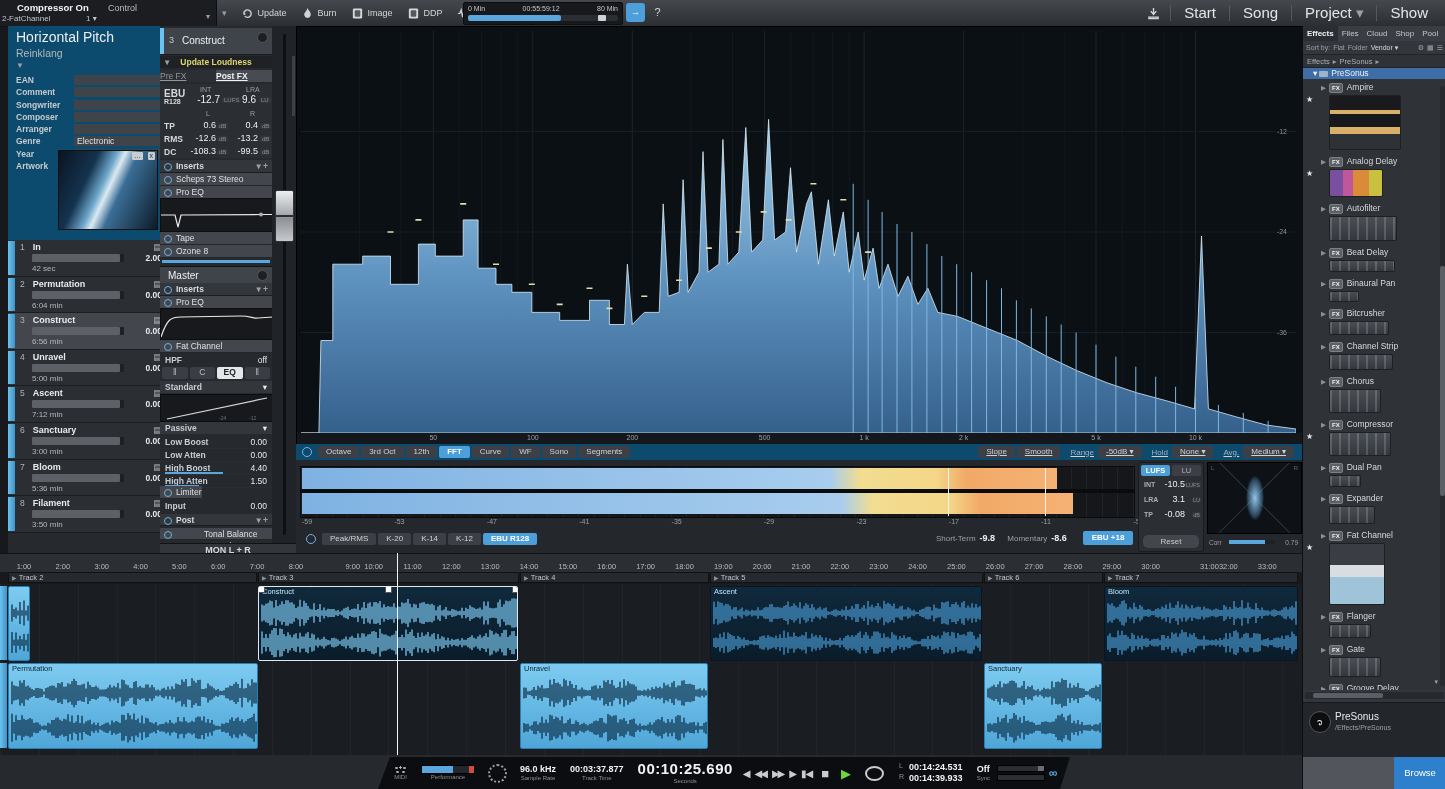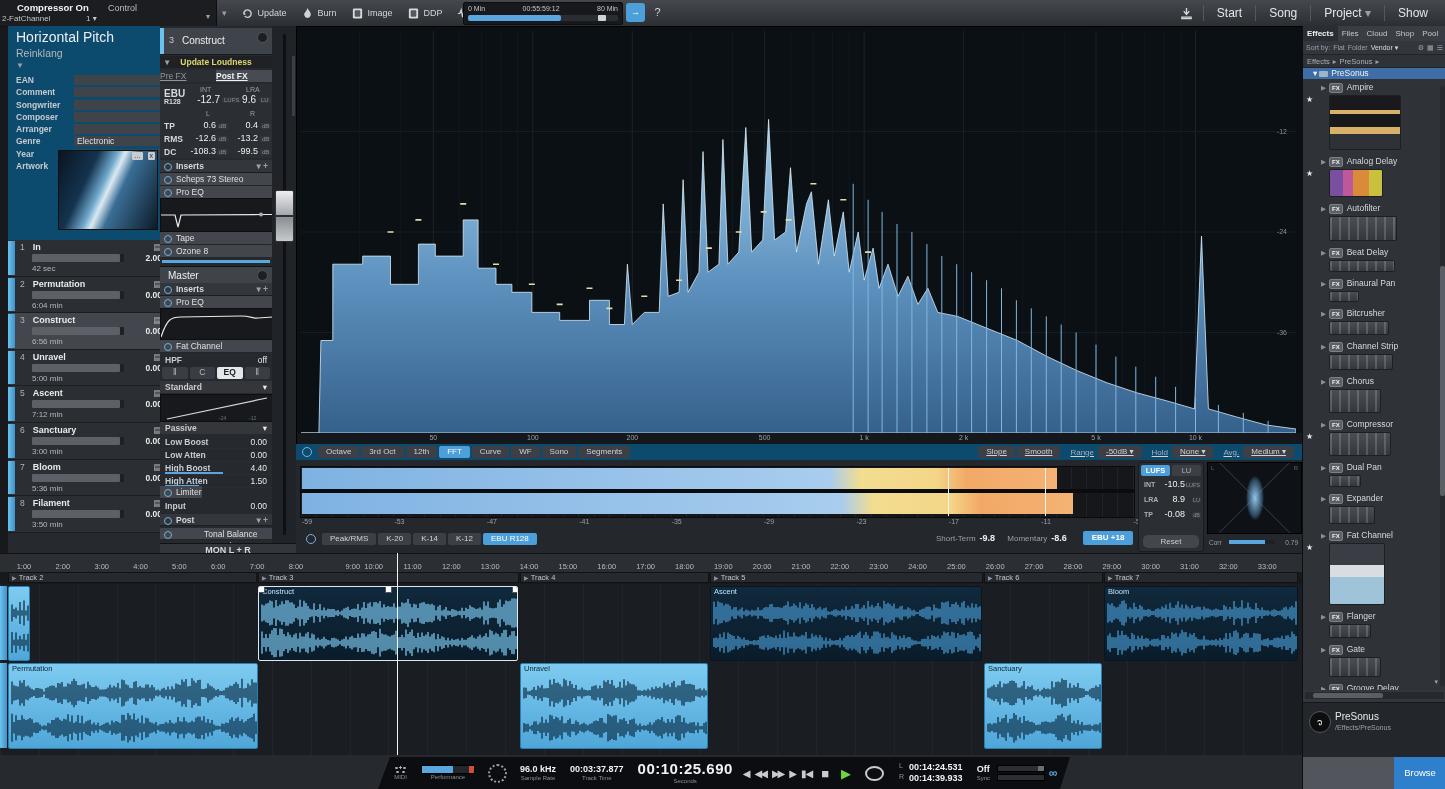--- a/index.html
+++ b/index.html
@@ -15,21 +15,21 @@
   .tb-btn{display:flex;align-items:center;gap:4px;color:#d3d6d9;font-size:9px;margin:0 7px;white-space:nowrap;}
   .tb-ic{width:13px;height:13px;display:inline-block;}
   #tb-timeline{position:absolute;left:463px;top:2px;width:158px;height:21px;background:#17191c;border-radius:2px;border:1px solid #0c0d0f;}
   #tb-timeline .row1{display:flex;justify-content:space-between;font-size:7px;color:#c3c7cb;padding:2px 4px 0 4px;}
   #tb-timeline .bar{position:absolute;left:4px;right:4px;bottom:3px;height:6px;background:#2a2d31;border-radius:2px;}
   #tb-timeline .fill{height:100%;background:#5aa7e0;border-radius:2px;}
   #tb-timeline .notch{position:absolute;right:12px;top:0;width:8px;height:6px;background:#cfd3d7;border-radius:1px;}
   #tb-go{position:absolute;left:626px;top:3px;width:19px;height:19px;background:#4c9fd8;border-radius:3px;color:#fff;text-align:center;line-height:19px;font-weight:bold;}
   #tb-help{position:absolute;left:650px;top:3px;width:15px;height:19px;color:#d3d6d9;text-align:center;line-height:19px;font-size:11px;}
   #tb-right{position:absolute;right:4px;top:0;height:26px;display:flex;align-items:center;}
-  #tb-right .pg{padding:0 13px;font-size:12px;color:#e3e6e9;border-left:1px solid #55585c;height:16px;line-height:16px;text-align:right;}
+  #tb-right .pg{padding:0 13px;font-size:15px;color:#e3e6e9;border-left:1px solid #55585c;height:16px;line-height:16px;text-align:right;}
   
   #leftpanel{position:absolute;left:8px;top:26px;width:160px;height:529px;background:#0c4a6e;border-right:1px solid #121416;}
   #lp-title{position:absolute;left:8px;top:3px;font-size:14px;color:#eceef0;}
   #lp-artist{position:absolute;left:8px;top:21px;font-size:10.5px;color:#b4b8bc;}
   #lp-exp{position:absolute;left:8px;top:35px;color:#9aa0a6;font-size:8px;}
   #fields{position:absolute;left:0;top:48px;width:160px;}
   .fld-row{height:12.3px;position:relative;}
   .fld-label{position:absolute;left:8px;top:1px;font-size:8.5px;font-weight:bold;color:#c6cace;}
   .fld-input{position:absolute;left:66px;top:1px;width:88px;height:10px;background:#3f434a;border-radius:1px;font-size:8.5px;color:#dfe2e5;padding-left:3px;line-height:10px;}
   #artwork{position:absolute;left:50px;top:124px;width:98px;height:78px;background:linear-gradient(115deg,#0a1420 0%,#14334f 30%,#6fa8cc 44%,#dce9f2 50%,#3a6e96 60%,#0c1a28 100%);border:1px solid #111;}
@@ -103,21 +103,21 @@
   #faderstrip .cap::after{content:'';position:absolute;left:0;right:0;top:24px;height:2px;background:#2b2e33;}
   #faderstrip .mini{position:absolute;left:20px;top:30px;width:3px;height:60px;background:#3c4046;}
   
   #spectrum{position:absolute;left:296px;top:26px;width:1008px;height:418px;background:#0b1015;border:1px solid #000;box-sizing:border-box;}
   #spec-svg{position:absolute;left:4px;top:4px;}
   #spec-ruler{position:absolute;left:0;top:406px;width:1008px;height:12px;background:#14181d;}
   #spec-ruler span{position:absolute;top:1px;font-size:7px;color:#9aa0a6;transform:translateX(-50%);}
   #spec-dbs span{position:absolute;right:16px;font-size:7px;color:#8a9096;}
   #spec-controls{position:absolute;left:296px;top:444px;width:1008px;height:16px;background:#0c4a6e;display:flex;align-items:center;}
   .sbtn{background:#3c4046;border-radius:2px;color:#cfd3d7;font-size:8px;text-align:center;line-height:12px;height:12px;padding:0 8px;margin-right:2px;white-space:nowrap;}
-  .sbtn.on{background:#4c9fd8;color:#fff;font-weight:normal;}
+  .sbtn.on{background:#4c9fd8;color:#fff;font-weight:bold;}
   .slab{color:#aab0b6;font-size:8px;margin:0 4px 0 8px;}
   .pwr2{width:8px;height:8px;border:1.4px solid #7ab0dd;border-radius:50%;margin:0 6px 0 6px;flex:none;}
   #spec-settings{margin-left:auto;display:flex;align-items:center;padding-right:8px;text-decoration:underline;}
   
   #loudness{position:absolute;left:296px;top:460px;width:1008px;height:95px;background:#24272c;}
   #loudmeter{position:absolute;left:4px;top:6px;width:835px;height:52px;background:#15171b;border:1px solid #0a0b0d;box-sizing:border-box;background-image:repeating-linear-gradient(to right,rgba(255,255,255,0.05) 0 1px,transparent 1px 15.4px);}
   .lbar{position:absolute;left:1px;height:21px;background:linear-gradient(90deg,#7fb2e2 0%,#a8cdee 70%,#f2dd90 74%,#f4d688 84%,#f2a967 88%,#f4b274 100%);}
   #lbar-top{top:1px;}
   #lbar-bot{top:26px;}
   #loudmeter .mid{position:absolute;left:0;right:0;top:22px;height:4px;background:#0a0b0d;}
@@ -681,21 +681,21 @@
         <div class="on">LUFS</div>
         <div>LU</div>
       </div>
       <div class="lrow">
           <span class="ll">INT</span>
           <span class="lv">-10.5</span>
           <span class="lu">LUFS</span>
         </div>
       <div class="lrow">
           <span class="ll">LRA</span>
-          <span class="lv">8.9</span>
+          <span class="lv">3.1</span>
           <span class="lu">LU</span>
         </div>
       <div class="lrow">
           <span class="ll">TP</span>
           <span class="lv">-0.08</span>
           <span class="lu">dB</span>
         </div>
       <div id="lufs-reset">Reset</div>
     </div>
     <div id="gonio">
@@ -738,21 +738,21 @@
       <span style="left: 801px;">21:00</span>
       <span style="left: 839.85px;">22:00</span>
       <span style="left: 878.7px;">23:00</span>
       <span style="left: 917.55px;">24:00</span>
       <span style="left: 956.4px;">25:00</span>
       <span style="left: 995.25px;">26:00</span>
       <span style="left: 1034.1px;">27:00</span>
       <span style="left: 1072.95px;">28:00</span>
       <span style="left: 1111.8px;">29:00</span>
       <span style="left: 1150.65px;">30:00</span>
-      <span style="left: 1189.5px;">31:00</span>
+      <span style="left: 1189.5px; padding-left: 40px;">31:00</span>
       <span style="left: 1228.35px;">32:00</span>
       <span style="left: 1267.2px;">33:00</span>
     </div>
   <div id="arr-headers">
       <div class="ahdr" style="left: 8px; width: 249px;"><span class="ar">▶</span>Track 2</div>
       <div class="ahdr" style="left: 258px; width: 261px;"><span class="ar">▶</span>Track 3</div>
       <div class="ahdr" style="left: 520px; width: 189px;"><span class="ar">▶</span>Track 4</div>
       <div class="ahdr" style="left: 710px; width: 273px;"><span class="ar">▶</span>Track 5</div>
       <div class="ahdr" style="left: 984px; width: 119px;"><span class="ar">▶</span>Track 6</div>
       <div class="ahdr" style="left: 1104px; width: 194px;"><span class="ar">▶</span>Track 7</div>

